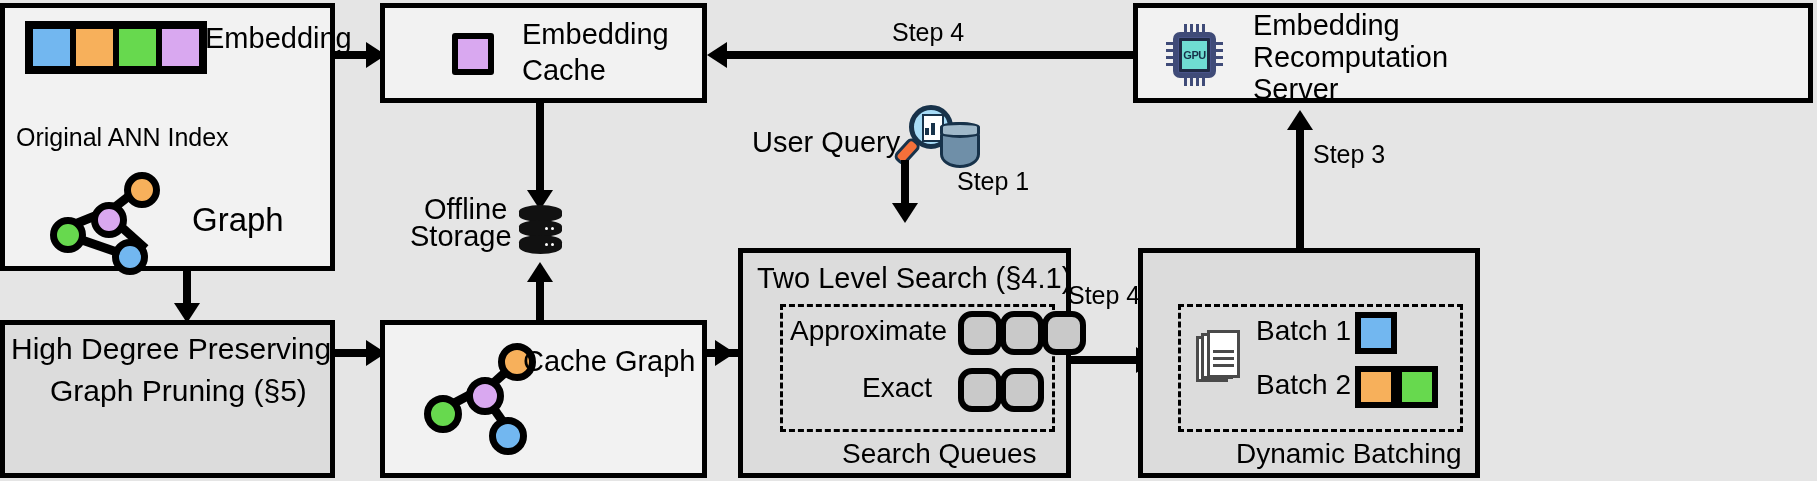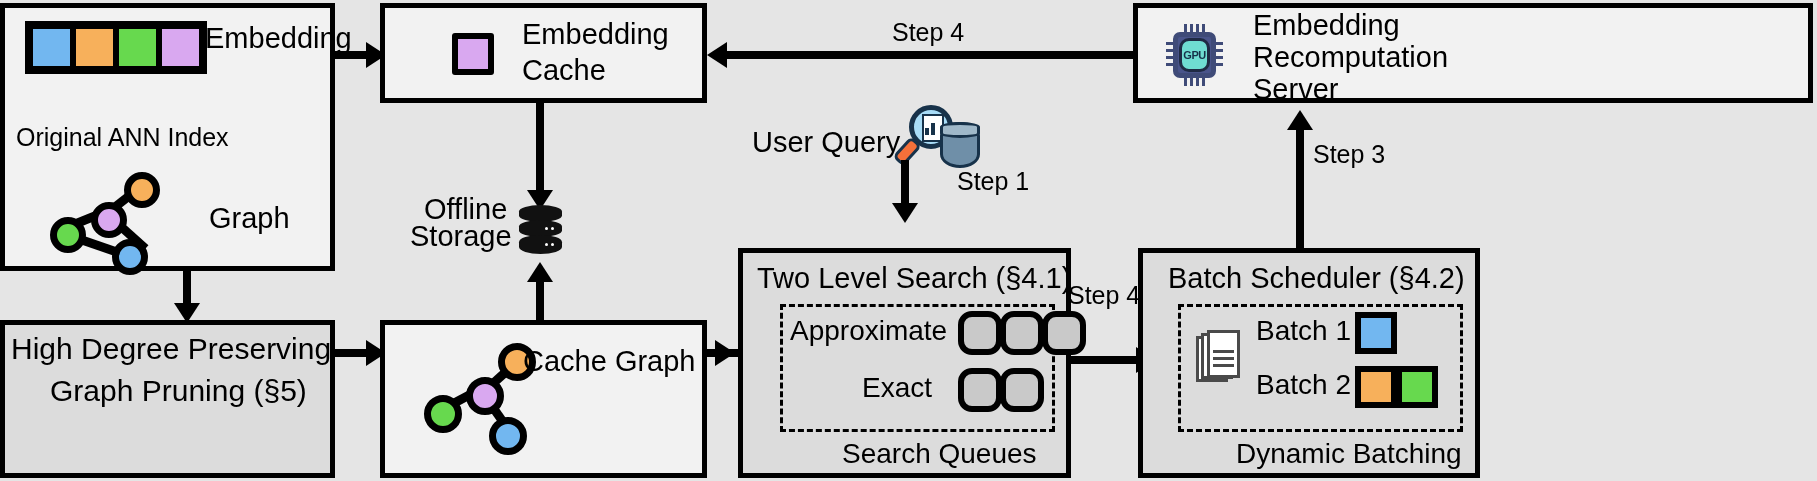--- a/index.html
+++ b/index.html
@@ -36,21 +36,21 @@
   .gnode{position:absolute;border-radius:50%;border:7px solid #000;box-sizing:border-box;}
   .gedge{position:absolute;height:9px;background:#000;transform-origin:0 50%;}
 
   
   .db{position:absolute;}
   .db-band{position:absolute;left:0;width:100%;background:#111;border-radius:50%/38%;}
   .dot{position:absolute;width:3px;height:3px;background:#fff;border-radius:50%;}
 
   
   .gpu-body{position:absolute;border:5px solid #3f4b78;background:#49548a;border-radius:7px;box-sizing:border-box;}
-  .gpu-core{position:absolute;background:#6fdcd2;border:3px solid #1f2a44;border-radius:10px;box-sizing:border-box;
+  .gpu-core{position:absolute;background:#6fdcd2;border:3px solid #1f2a44;border-radius:1px;box-sizing:border-box;
             display:flex;align-items:center;justify-content:center;font-size:11px;font-weight:bold;color:#16314a;letter-spacing:-.5px;}
   .pin{position:absolute;background:#3f4b78;}
 
   
   .mag-ring{position:absolute;border:5px solid #17324a;background:#a8dcf7;border-radius:50%;box-sizing:border-box;}
   .mag-handle{position:absolute;background:#f4703a;border:3px solid #17324a;border-radius:6px;box-sizing:border-box;transform-origin:50% 0;}
   .mag-doc{position:absolute;background:#fff;border:2px solid #17324a;}
   .mag-bar{position:absolute;background:#17324a;}
   .dbs{position:absolute;background:#6f8fa8;border:3px solid #17324a;border-radius:50%/30%;box-sizing:border-box;}
 
@@ -79,21 +79,21 @@
     <div class="gedge" style="left:24px;top:56px;width:50px;transform:rotate(-22deg);"></div>
     <div class="gedge" style="left:68px;top:40px;width:45px;transform:rotate(-38deg);"></div>
     <div class="gedge" style="left:72px;top:46px;width:45px;transform:rotate(42deg);"></div>
     <div class="gedge" style="left:26px;top:62px;width:72px;transform:rotate(19deg);"></div>
     <div class="gnode" style="left:84px;top:4px;width:36px;height:36px;background:#f7b05b;"></div>
     <div class="gnode" style="left:51px;top:34px;width:36px;height:36px;background:#d9a8f0;"></div>
     <div class="gnode" style="left:10px;top:49px;width:36px;height:36px;background:#67d94e;"></div>
     <div class="gnode" style="left:72px;top:71px;width:36px;height:36px;background:#72b7f0;"></div>
   </div>
 
-  <div class="label" style="left:209px;top:202px;font-size:29px;">Graph</div>
+  <div class="label" style="left:192px;top:202px;font-size:33px;">Graph</div>
 
   <div class="ln" style="left:183px;top:271px;width:8px;height:38px;"></div>
   <div class="ah ah-d" style="left:174px;top:303px;"></div>
 
   <div class="box gray" style="left:0px;top:320px;width:335px;height:158px;"></div>
   <div class="label bold" style="left:11px;top:332px;font-size:30px;">High Degree Preserving</div>
   <div class="label bold" style="left:50px;top:374px;font-size:30px;">Graph Pruning (§5)</div>
 
   <div class="ln" style="left:335px;top:51px;width:38px;height:8px;"></div>
   <div class="ah ah-r" style="left:366px;top:42px;"></div>
@@ -172,21 +172,20 @@
   <div class="qcell" style="left:958px;top:368px;width:44px;height:44px;"></div>
   <div class="qcell" style="left:1000px;top:368px;width:44px;height:44px;"></div>
 
   <div class="label" style="left:842px;top:438px;font-size:28px;">Search Queues</div>
 
   <div class="ln" style="left:1071px;top:356px;width:75px;height:8px;"></div>
   <div class="ah ah-r" style="left:1136px;top:347px;"></div>
   <div class="label bold" style="left:1068px;top:281px;font-size:25px;">Step 4</div>
 
   <div class="box gray" style="left:1138px;top:248px;width:342px;height:230px;"></div>
-  <div class="label" style="left:1168px;top:262px;font-size:29px;">Batch Scheduler (§4.2)</div>
 
   <div class="dashed" style="left:1178px;top:304px;width:285px;height:128px;"></div>
 
   <div style="position:absolute;left:1196px;top:330px;width:48px;height:58px;">
     <div class="doc" style="left:0px;top:6px;width:32px;height:46px;"></div>
     <div class="doc" style="left:5px;top:3px;width:32px;height:46px;"></div>
     <div class="doc" style="left:11px;top:0px;width:33px;height:48px;"></div>
     <div class="docline" style="left:17px;top:20px;width:21px;"></div>
     <div class="docline" style="left:17px;top:27px;width:21px;"></div>
     <div class="docline" style="left:17px;top:34px;width:21px;"></div>

